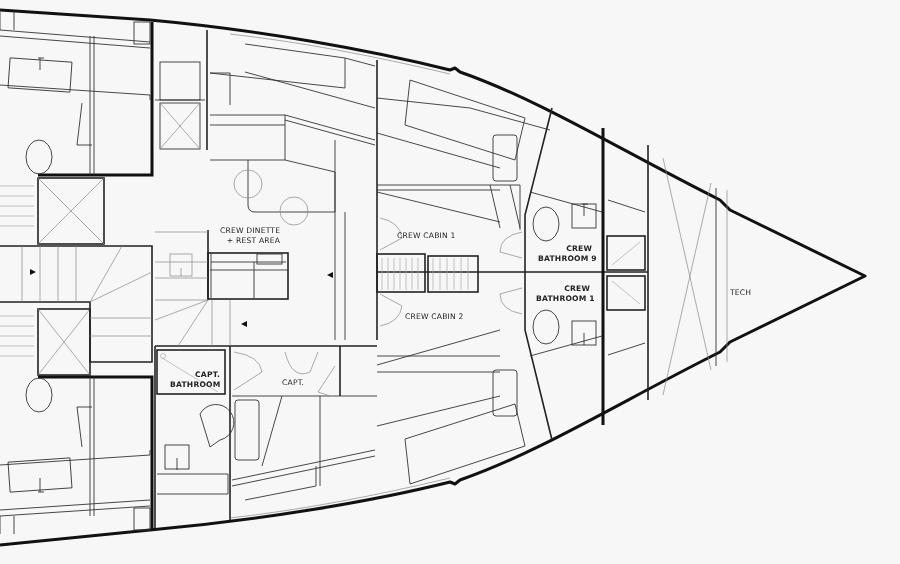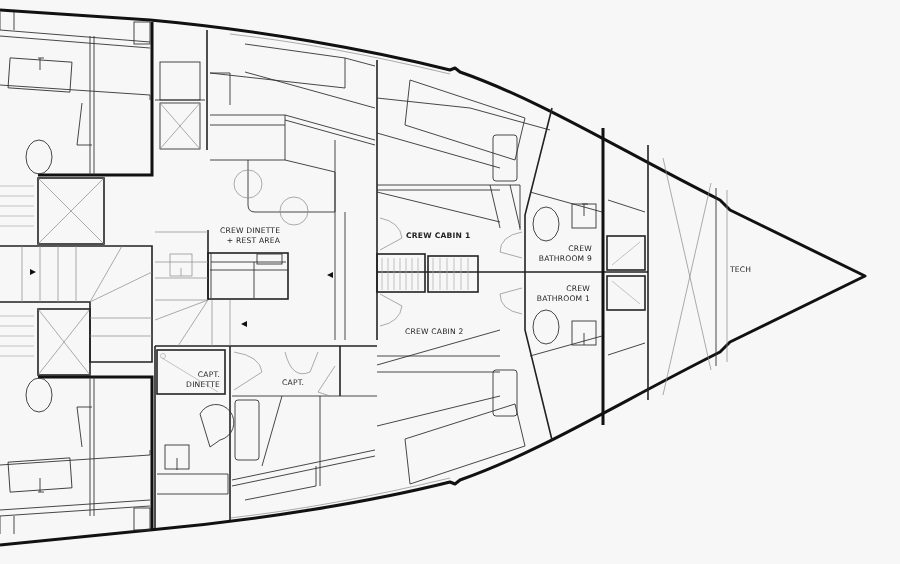--- a/index.html
+++ b/index.html
@@ -5,22 +5,22 @@
   html, body { margin:0; padding:0; background:#f7f7f7; }
   body { width:900px; height:564px; overflow:hidden; position:relative; font-family:"DejaVu Sans", sans-serif; }
   #plan { position:absolute; left:0; top:0; width:900px; height:564px; }
   .hull { fill:none; stroke:#111; stroke-width:3; stroke-linejoin:round; }
   .wall { fill:none; stroke:#111; stroke-width:3; }
   .wall2 { fill:none; stroke:#222; stroke-width:1.6; }
   .thin { fill:none; stroke:#333; stroke-width:0.9; }
   .light { fill:none; stroke:#888; stroke-width:0.7; }
   .lighter { fill:none; stroke:#aaa; stroke-width:0.7; }
   .label { position:absolute; font-size:7.6px; color:#222; letter-spacing:0.2px; line-height:10px; text-align:center; white-space:nowrap; }
-  .label.right { text-align:right; }
-  .label.left { text-align:center; }
+  .label.right { text-align:right;font-weight:bold; }
+  .label.left { text-align:center;margin-top:23px; }
 </style>
 </head>
 <body>
 
 <svg id="plan" viewBox="0 0 900 564" xmlns="http://www.w3.org/2000/svg">
 
   <g>
     <path class="hull" d="M0,10 L150,20 C260,30 370,50 450,70 L455,68 L460,72 C540,100 620,150 720,200 L730,210 L865,276 L730,342 L720,352 C620,402 540,452 460,480 L455,484 L450,482 C370,502 260,520 150,530 L0,545"></path>
     <path class="light" d="M230,34 C300,42 370,55 450,74"></path>
     <path class="light" d="M230,518 C300,510 370,497 450,478"></path>
@@ -157,36 +157,36 @@
     <path class="light" d="M234,352 Q260,356 262,372 L234,390"></path>
     <path class="light" d="M285,352 Q292,380 310,372 L318,352"></path>
     <path class="light" d="M335,366 L318,392 L330,396"></path>
   </g>
 </svg>
 
 <div class="label" style="left:220px;top:226px;text-align:right;">
   <div>CREW DINETTE</div>
   <div>+ REST AREA</div>
 </div>
-<div class="label" style="left:406px;top:231px;font-weight:bold;">
+<div class="label" style="left:397px;top:231px;">
   <div>CREW CABIN 1</div>
 </div>
-<div class="label" style="left:405px;top:312px;margin-top:15px;">
+<div class="label" style="left:405px;top:312px;">
   <div>CREW CABIN 2</div>
 </div>
 <div class="label right" style="left:538px;top:244px;width:54px;">
   <div>CREW</div>
   <div>BATHROOM 9</div>
 </div>
 <div class="label right" style="left:536px;top:284px;width:54px;">
   <div>CREW</div>
   <div>BATHROOM 1</div>
 </div>
 <div class="label right" style="left:170px;top:370px;width:50px;">
   <div>CAPT.</div>
-  <div>DINETTE</div>
+  <div>BATHROOM</div>
 </div>
 <div class="label" style="left:282px;top:378px;">
   <div>CAPT.</div>
 </div>
 <div class="label left" style="left:730px;top:265px;">
   <div>TECH</div>
 </div>
 
 </body></html>

